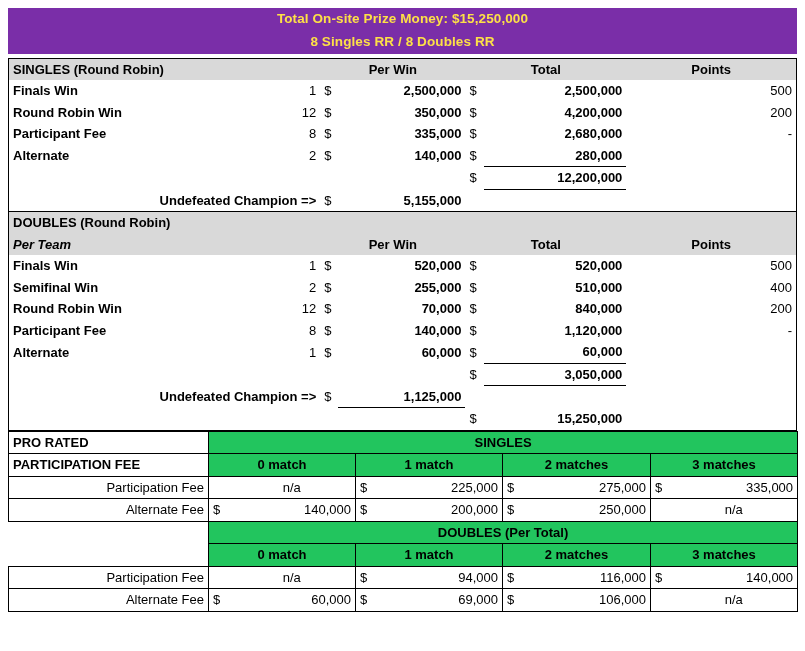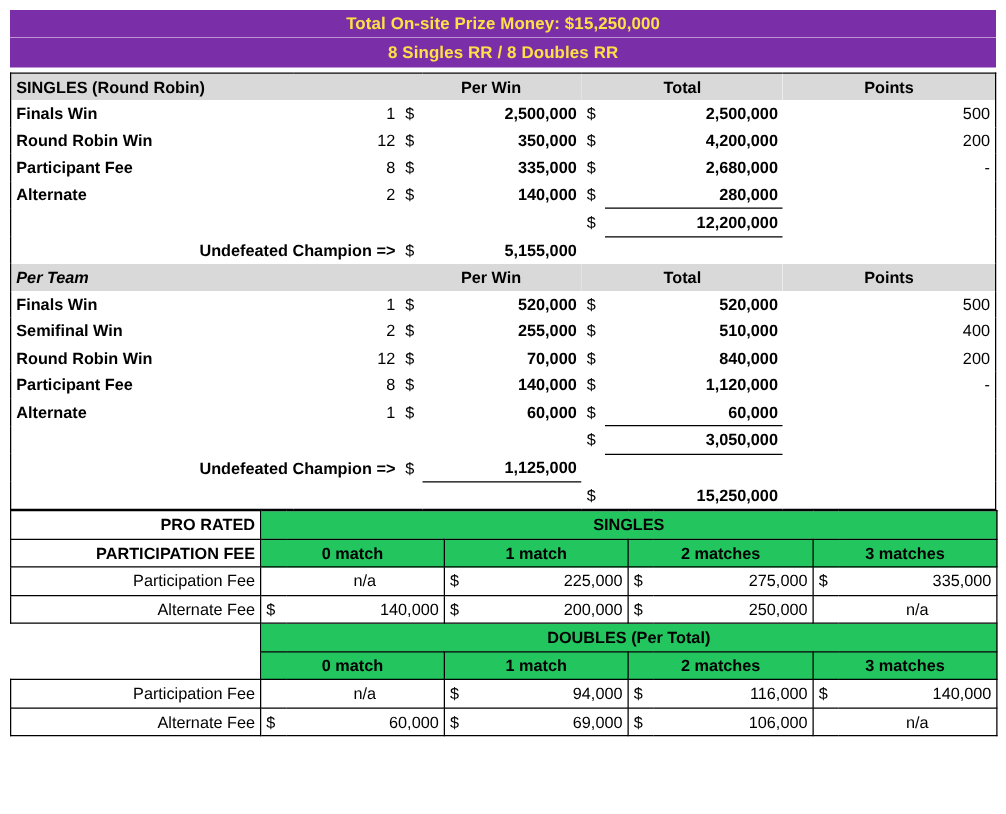--- a/index.html
+++ b/index.html
@@ -72,21 +72,21 @@
     vertical-align:middle;
     font-size:13px;
   }
   .gridhead{
     background:#22c55e;
     font-weight:bold;
     text-align:center;
   }
   .gridlabel{
     font-weight:bold;
-    text-align:right;
+    text-align:left;
   }
   .rowlabel{
     text-align:right;
   }
   .nodollar{ border-right:none !important; }
   .noleft{ border-left:none !important; }
 </style>
 </head>
 <body>
 
@@ -181,20 +181,23 @@
     <tr>
       <td class="b r" colspan="2">Undefeated Champion =&gt;</td>
       <td class="dollar">$</td>
       <td class="r b">5,155,000</td>
       <td></td>
       <td></td>
       <td></td>
     </tr>
 
     <tr>
+      <td class="sect-head l topline" colspan="7">DOUBLES (Round Robin)</td>
+    </tr>
+    <tr>
       <td class="sect-head l i b" colspan="2">Per Team</td>
       <td class="sect-head" colspan="2" style="text-align:center;">Per Win</td>
       <td class="sect-head" colspan="2" style="text-align:center;">Total</td>
       <td class="sect-head c">Points</td>
     </tr>
 
     <tr>
       <td class="b l">Finals Win</td>
       <td class="r">1</td>
       <td class="dollar">$</td>

